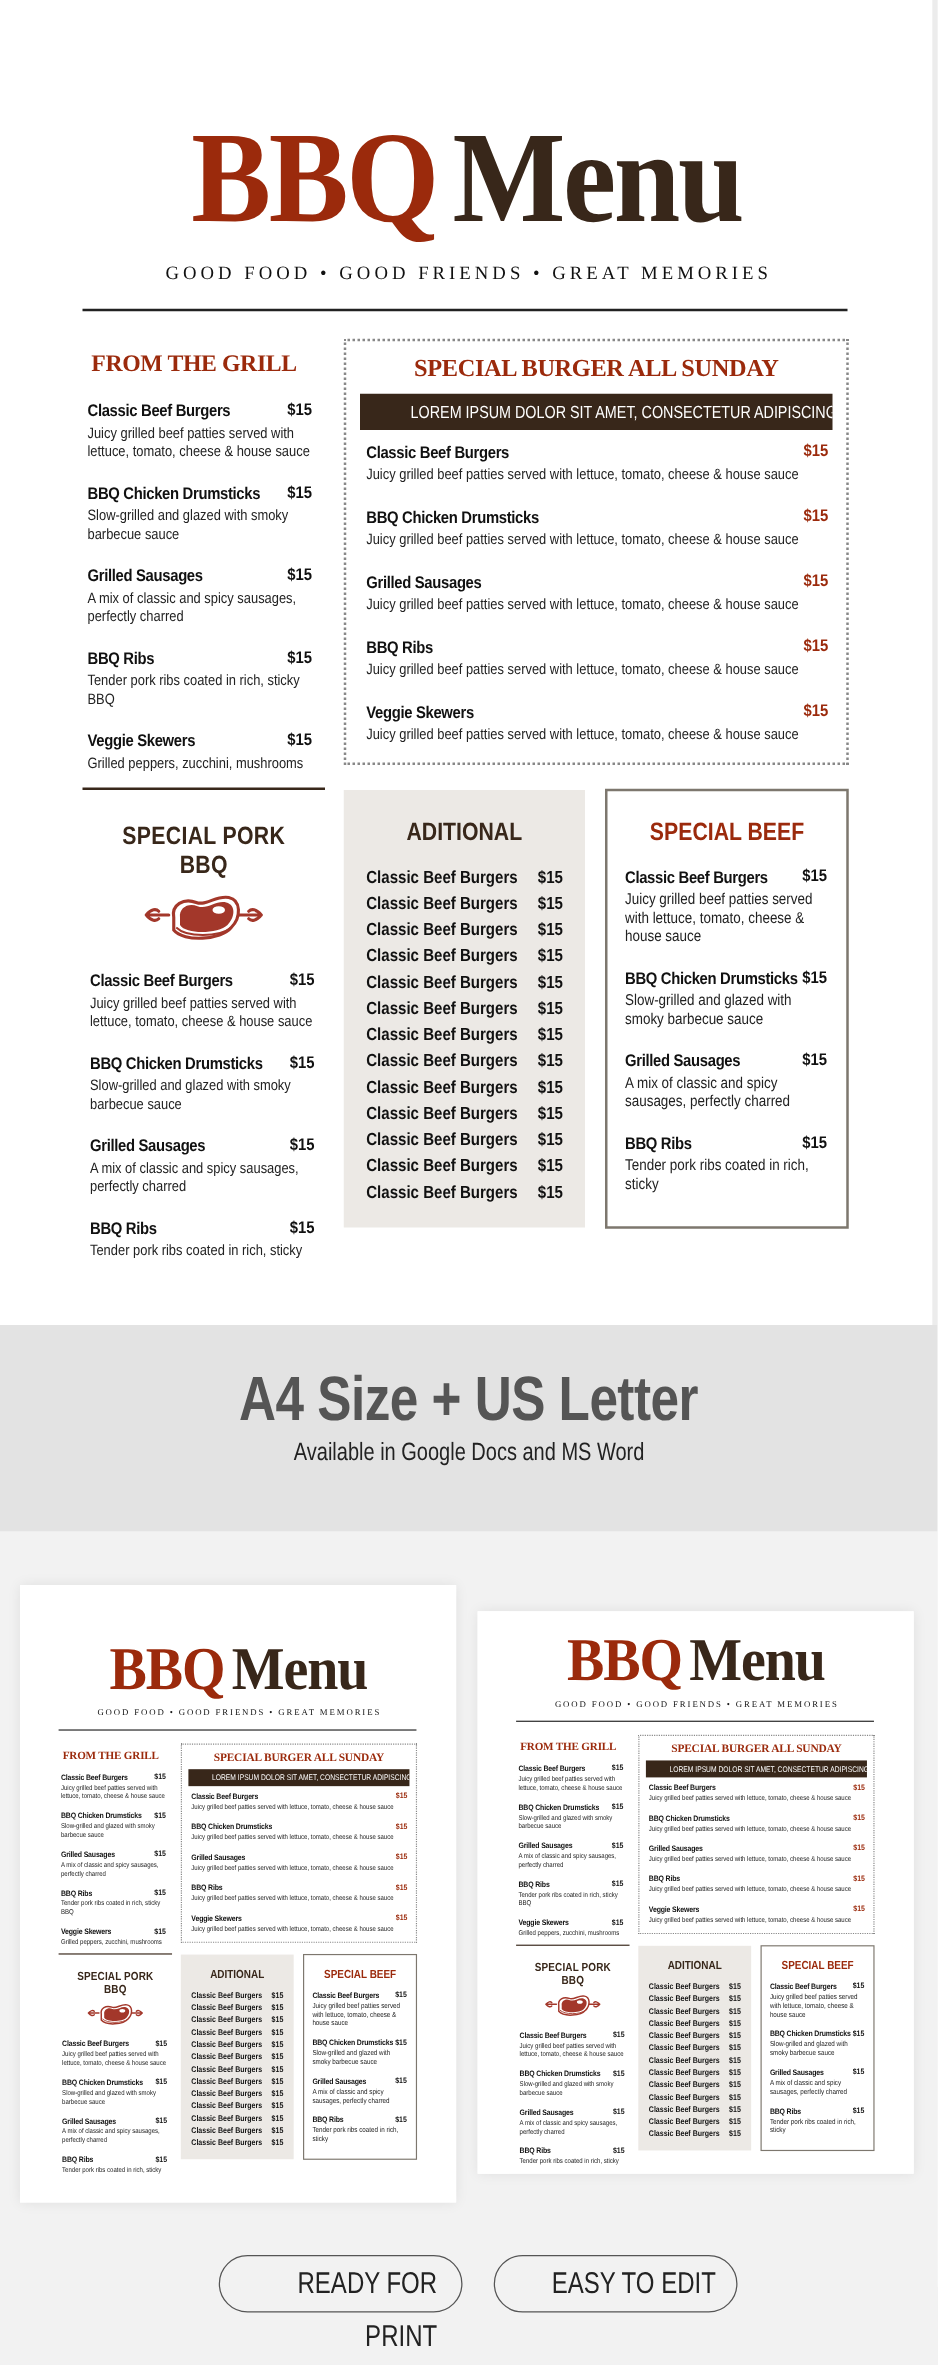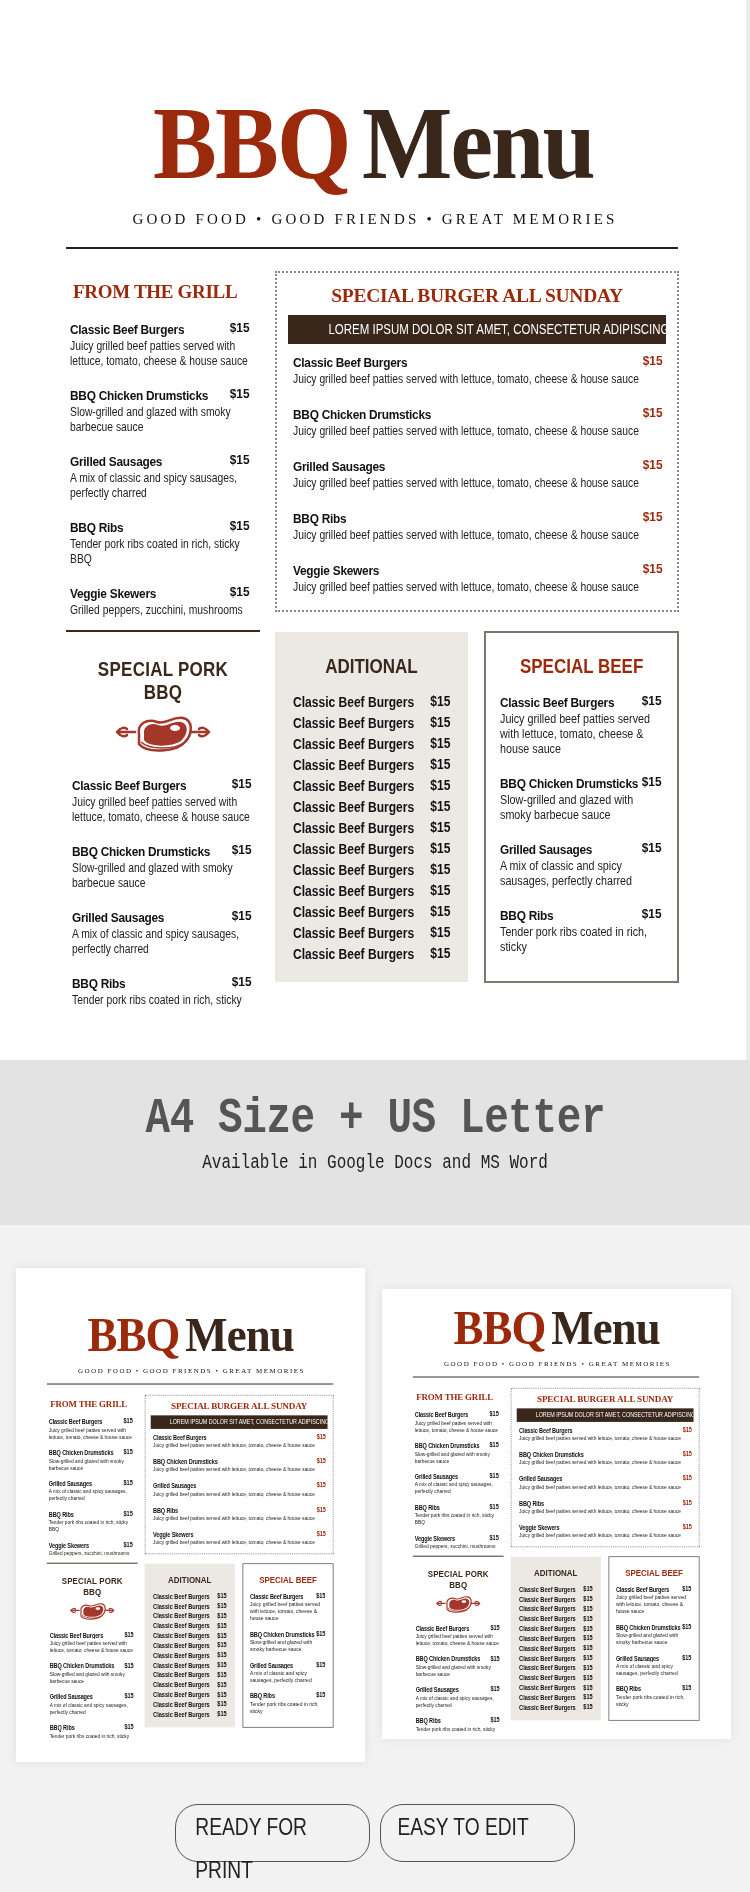--- a/index.html
+++ b/index.html
@@ -60,40 +60,40 @@
   .addl .row .pr { position: absolute; right: 0; top: 0; font-weight: bold; font-size: 14px; transform: scaleX(0.86); transform-origin: right; }
 
   .beef { position: absolute; left: 484px; top: 631px; width: 195px; height: 352px; border: 2px solid #7d776e; }
   .beef .hd { text-align: center; font-weight: bold; font-size: 20px; color: #9b2a0c; margin-top: 22px; }
   .beef .hd span { display: inline-block; transform: scaleX(0.85); }
   .beef .list { margin: 15px 15px 0 14px; }
   .beef .item { margin-bottom: 17px; }
   .beef .item .ds { font-size: 12.5px; }
 
   
-  .banner-sec { position: absolute; left: 0; top: 1060px; width: 750px; height: 165px; background: #e3e3e3; text-align: center; font-family: Liberation Mono, monospace; }
+  .banner-sec { position: absolute; left: 0; top: 1060px; width: 750px; height: 165px; background: #e3e3e3; text-align: center; }
   .banner-sec .h1 { position: absolute; left: 0; width: 750px; top: 30px; font-weight: bold; font-size: 50px; color: #555; letter-spacing: -0.5px; }
   .banner-sec .h1 span { display: inline-block; transform: scaleX(0.82); }
   .banner-sec .h2 { position: absolute; left: 0; width: 750px; top: 91px; font-size: 20px; color: #222; }
   .banner-sec .h2 span { display: inline-block; transform: scaleX(0.8); }
 
   
   .thumb { position: absolute; background: #fff; box-shadow: 0 0 10px rgba(0,0,0,0.08); overflow: hidden; }
   .thumb-a { left: 16px; top: 1268px; width: 349px; height: 494px; }
   .thumb-b { left: 382px; top: 1289px; width: 349px; height: 450px; }
   .thumb .mini { position: absolute; width: 746px; height: 1060px; transform-origin: 0 0; }
   .thumb-a .mini { left: 0; top: 0; transform: scale(0.4678); }
   .thumb-b .mini { left: 0; top: -28px; transform: scale(0.4678); }
 
   
-  .pill { position: absolute; top: 1804px; height: 58px; border: 1.5px solid #555; border-radius: 23px; background: transparent;
-          font-size: 24px; color: #222; line-height: 43px; text-align: left; }
+  .pill { position: absolute; top: 1804px; height: 46px; border: 1.5px solid #555; border-radius: 23px; background: transparent;
+          font-size: 24px; color: #222; line-height: 43px; text-align: right; }
   .pill span { display: inline-block; transform: scaleX(0.8); }
   .pill-a { left: 175px; width: 195px; }
-  .pill-b { left: 380px; width: 195px; }
+  .pill-b { left: 395px; width: 195px; }
 </style>
 </head>
 <body>
 
 <div class="page-main" id="menu-src">
   <div class="title">
     <span class="t1">BBQ</span><span class="t2">Menu</span>
   </div>
   <div class="tagline">GOOD FOOD • GOOD FRIENDS • GREAT MEMORIES</div>
   <div class="rule-top"></div>

